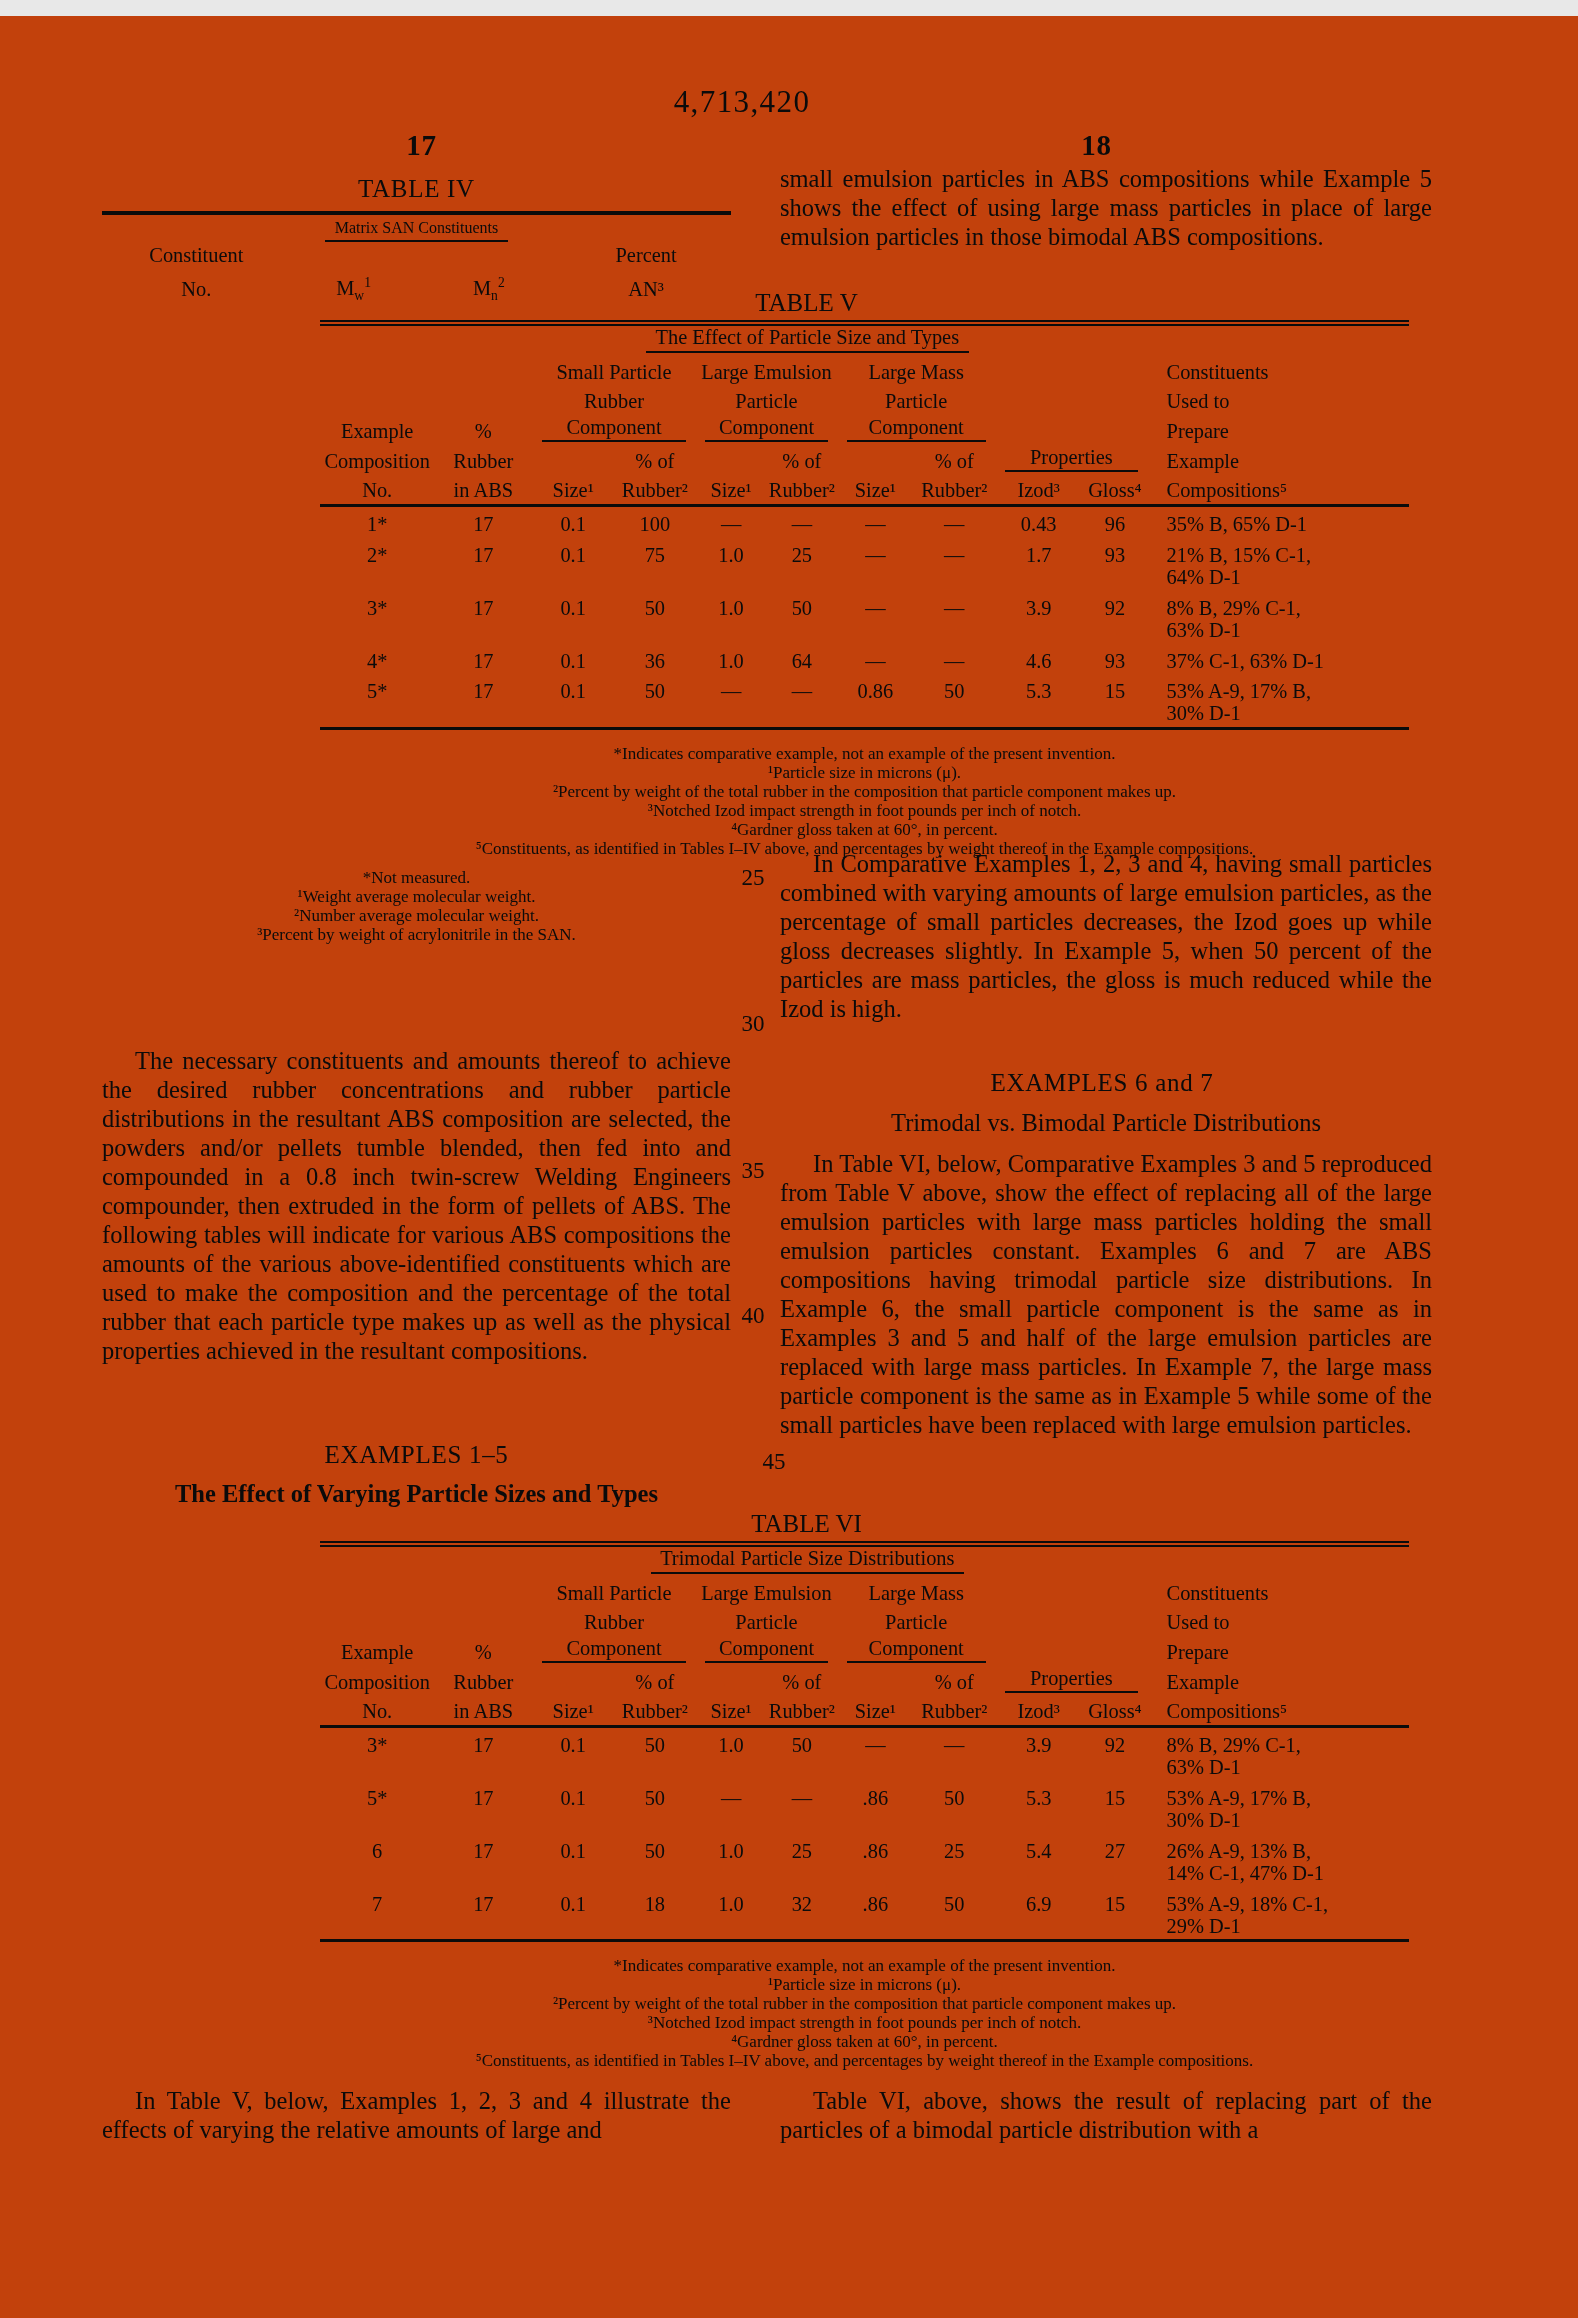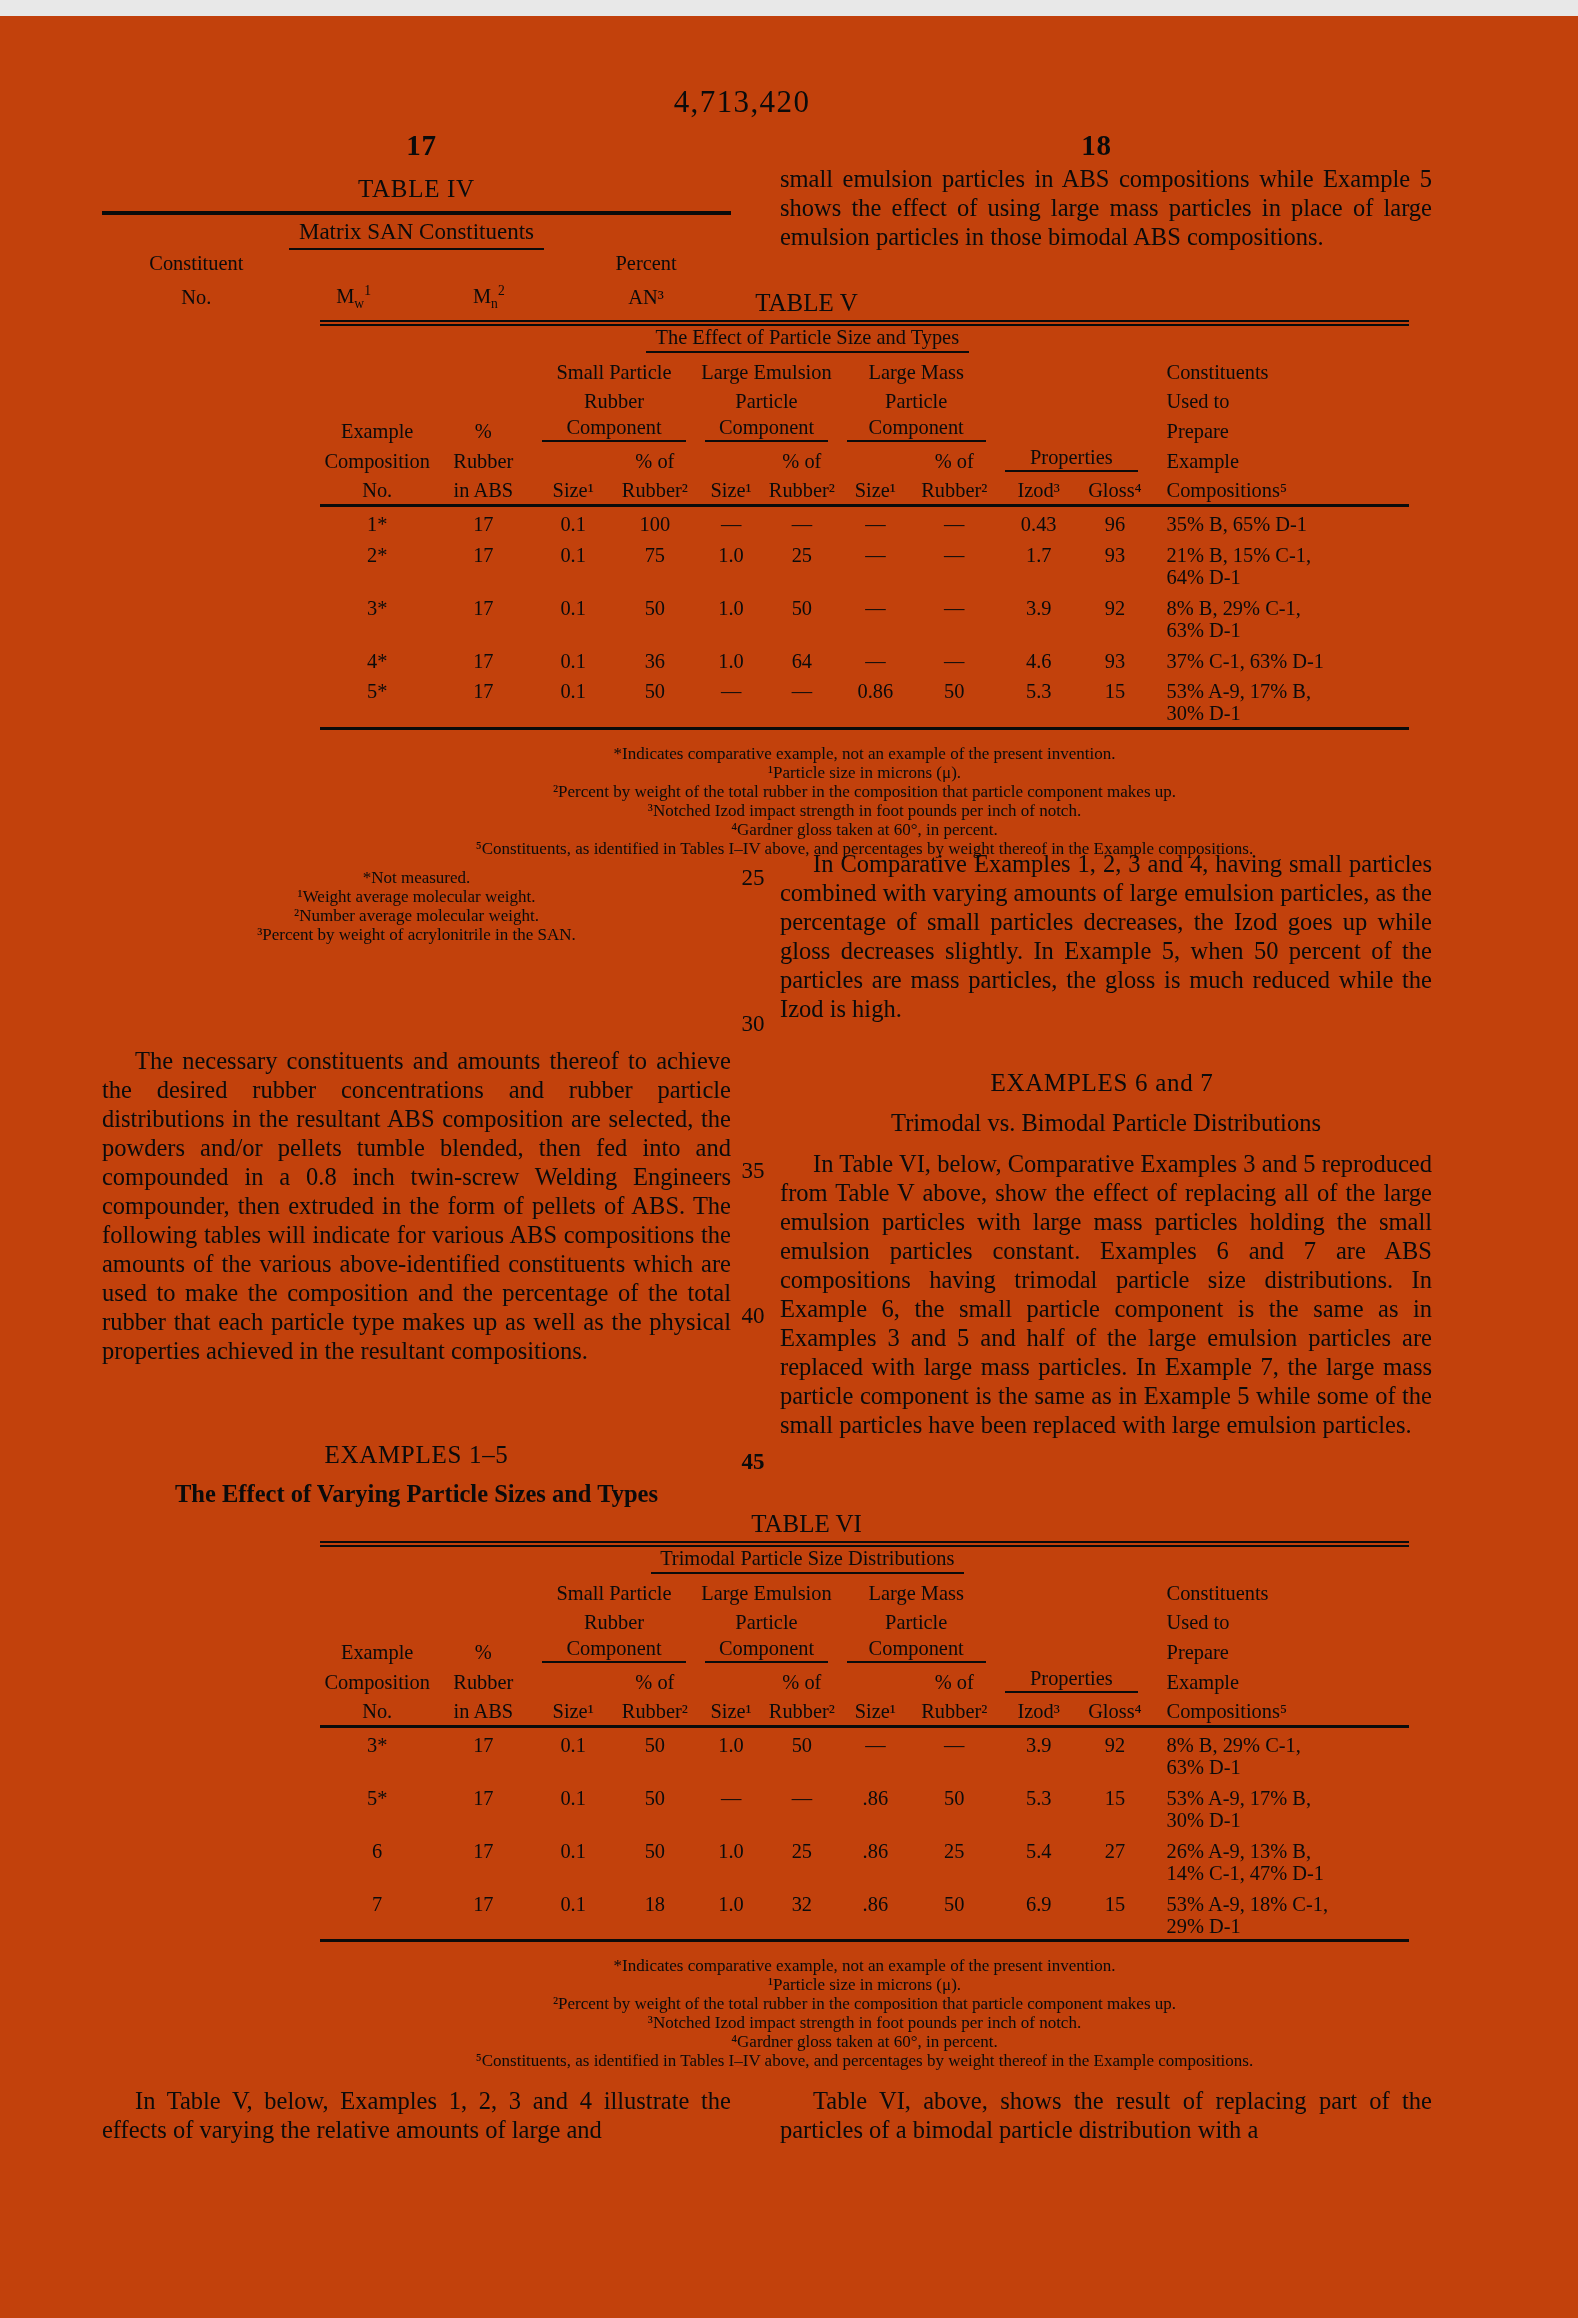--- a/index.html
+++ b/index.html
@@ -53,29 +53,29 @@
 <div class="page">
 
   <div class="abs patnum center" style="left:606px;top:68px;width:272px;">4,713,420</div>
   <div class="abs pagenum center" style="left:367px;top:113px;width:109px;">17</div>
   <div class="abs pagenum center" style="left:1042px;top:113px;width:109px;">18</div>
 
   <div class="abs gutter-num" style="left:729px;top:849px;">25</div>
   <div class="abs gutter-num" style="left:729px;top:995px;">30</div>
   <div class="abs gutter-num" style="left:729px;top:1142px;">35</div>
   <div class="abs gutter-num" style="left:729px;top:1287px;">40</div>
-  <div class="abs gutter-num" style="left:729px;top:1433px;font-weight:bold;">45</div>
+  <div class="abs gutter-num" style="left:750px;top:1433px;">45</div>
 
   <div class="abs para" style="left:780px;top:148px;width:652px;">small emulsion particles in ABS compositions while Example 5 shows the effect of using large mass particles in place of large emulsion particles in those bimodal ABS compositions.</div>
 
   <section class="abs" style="left:102px;top:159px;width:629px;">
     <div class="tbl-title center">TABLE IV</div>
     <div class="t4rule" style="margin-top:8.2px;"></div>
     <div class="center" style="margin-top:4.1px;">
-      <span class="uline" style="font-size:23px;">Matrix SAN Constituents</span>
+      <span class="uline" style="font-size:16px;">Matrix SAN Constituents</span>
     </div>
     <table class="t4">
       <colgroup>
           <col style="width:30%">
           <col style="width:20%">
           <col style="width:23%">
           <col style="width:27%">
         </colgroup>
       <tbody>
           <tr>

